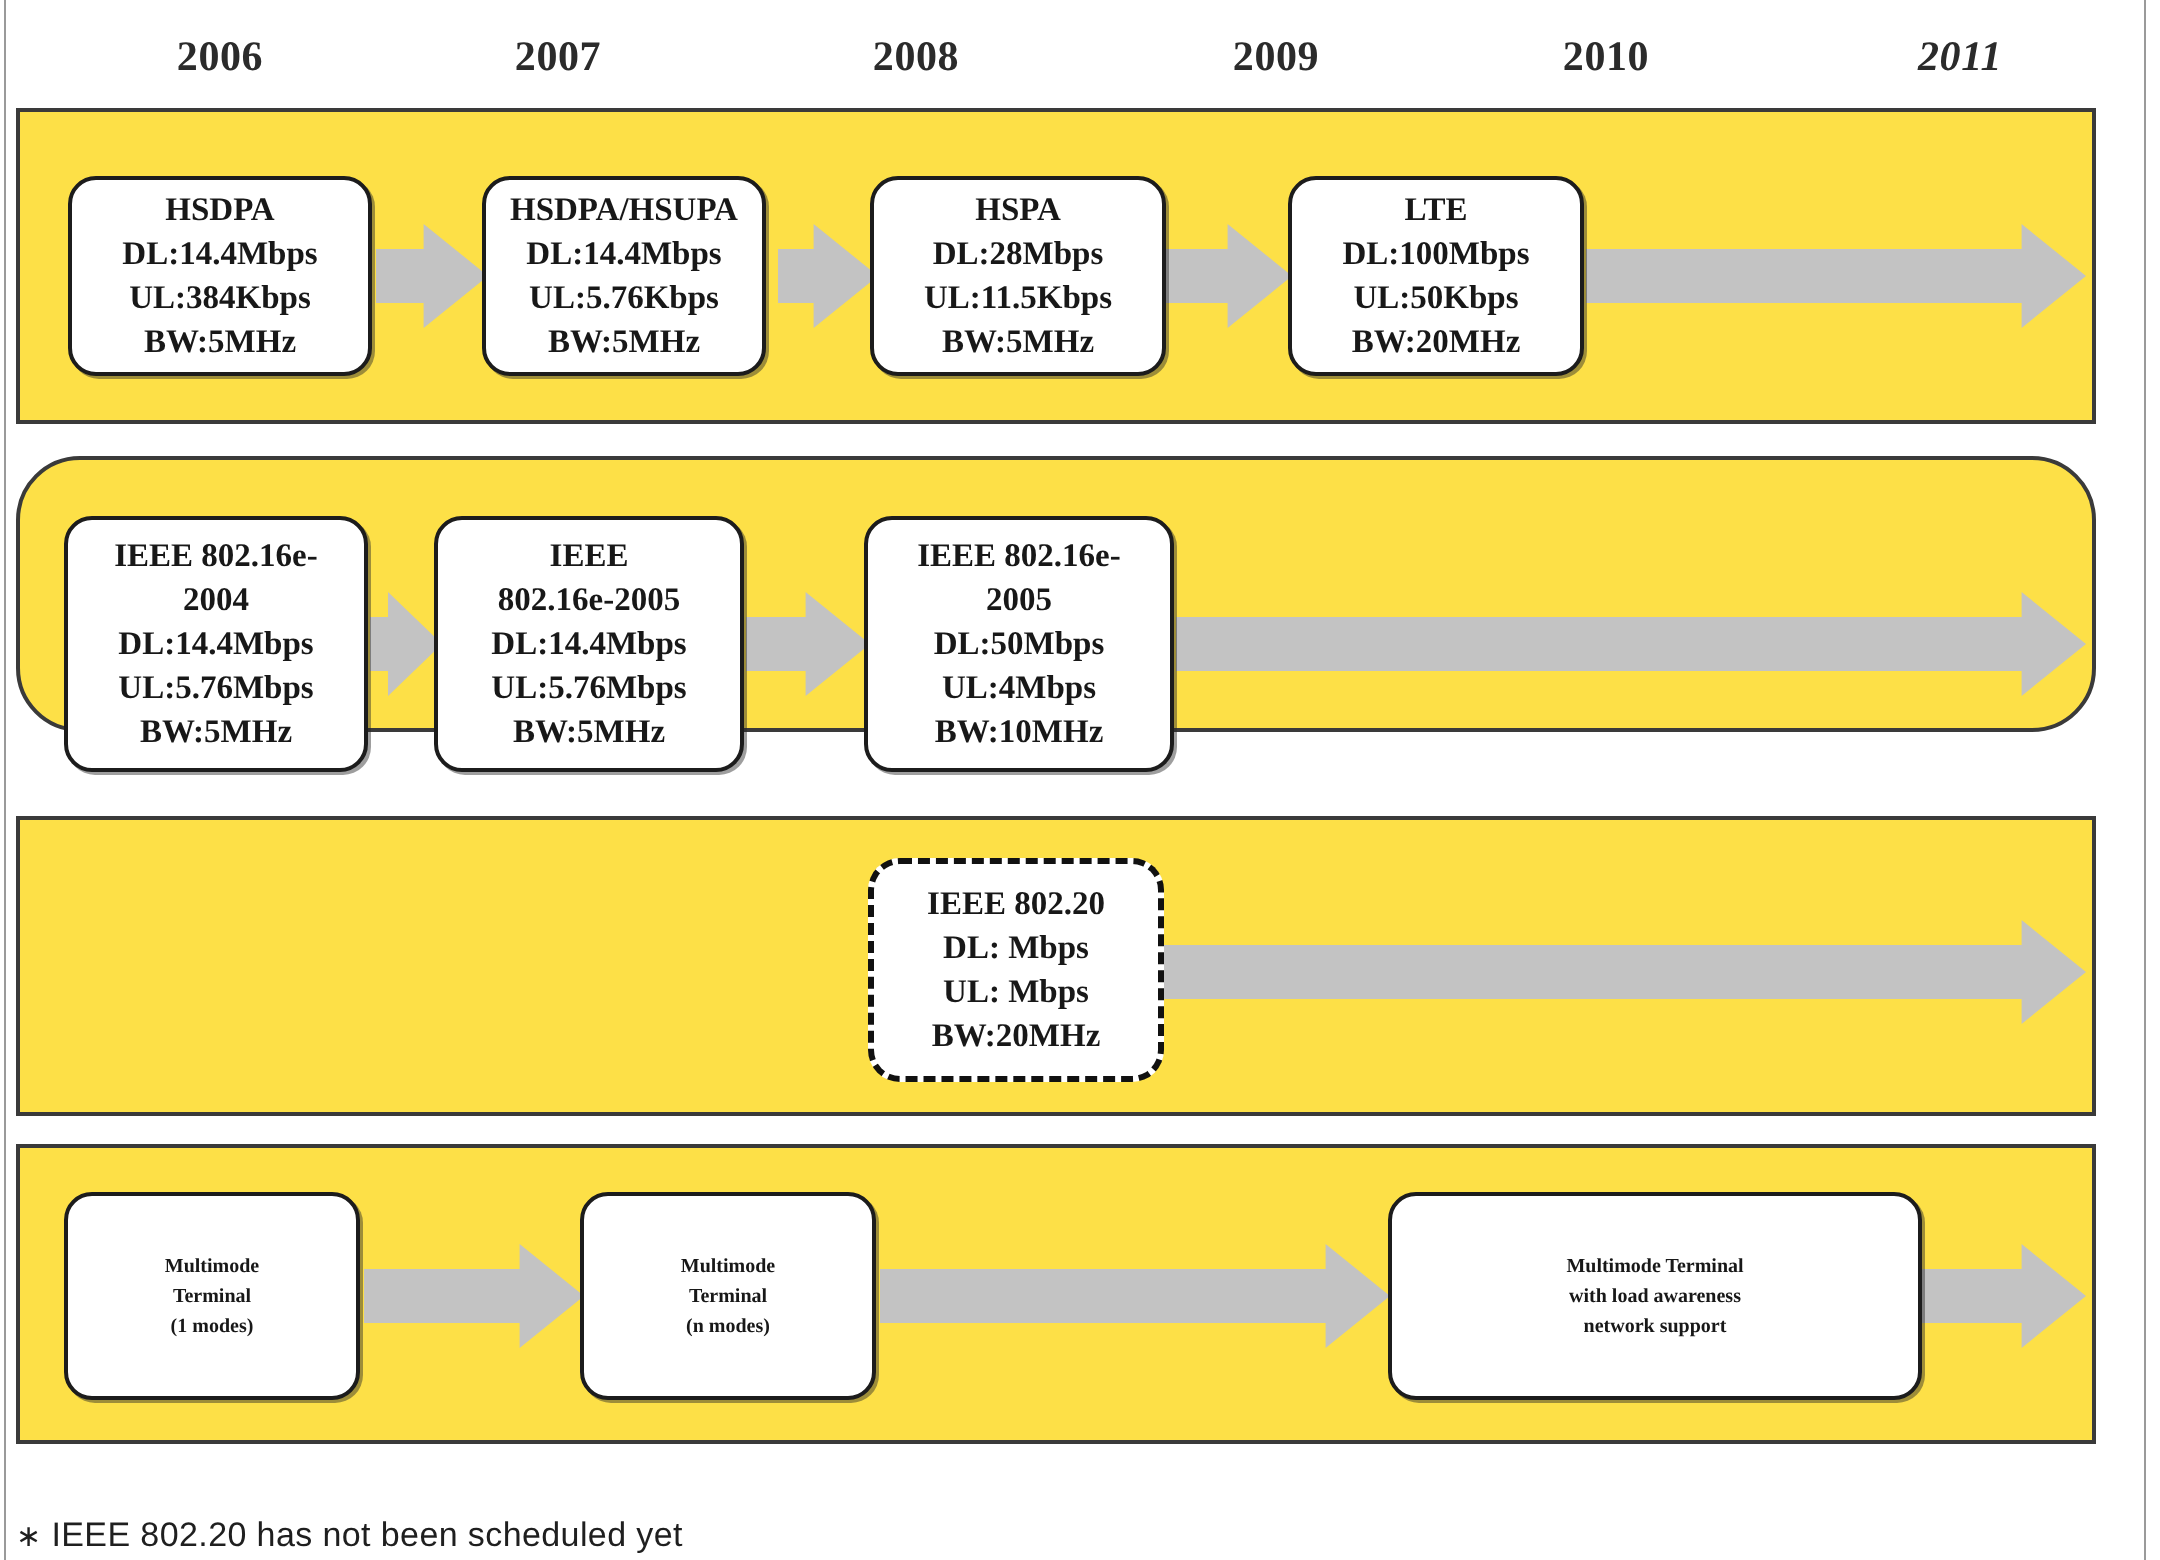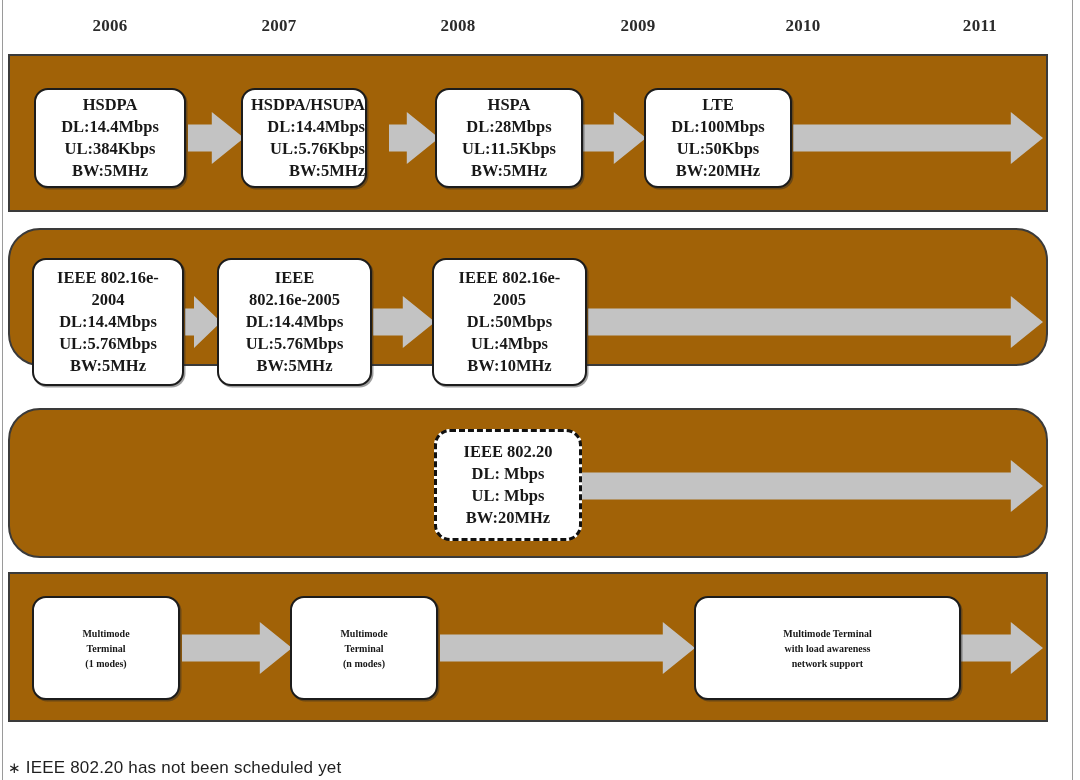--- a/index.html
+++ b/index.html
@@ -37,40 +37,40 @@
   #year-axis {
     position: absolute;
     left: 8px;
     top: 16px;
     width: 1040px;
     height: 32px;
   }
   .year-label {
     position: absolute;
     top: 0;
-    font-size: 17px;
+    font-size: 21px;
     font-weight: bold;
     letter-spacing: 0.3px;
     white-space: nowrap;
     transform: translateX(-50%);
     color: #2b2b2b;
   }
 
   
   .tech-row {
     position: absolute;
     left: 8px;
     width: 1040px;
     border: 2px solid #3a3a3a;
-    background: #a16207;
+    background: #fde047;
     box-sizing: border-box;
   }
   #row-1 { top: 54px;  height: 158px; }
   #row-2 { top: 228px; height: 138px; border-radius: 32px; }
-  #row-3 { top: 408px; height: 150px; border-radius: 32px; }
+  #row-3 { top: 408px; height: 150px; }
   #row-4 { top: 572px; height: 150px; }
 
   
   .node-box {
     position: absolute;
     box-sizing: border-box;
     background: #ffffff;
     border: 2px solid #1c1c1c;
     border-radius: 14px;
     display: flex;
@@ -127,21 +127,21 @@
 
   <div class="margin-rule left"></div>
   <div class="margin-rule right"></div>
 
   <div id="year-axis">
       <div class="year-label" style="left: 102px;">2006</div>
       <div class="year-label" style="left: 271px;">2007</div>
       <div class="year-label" style="left: 450px;">2008</div>
       <div class="year-label" style="left: 630px;">2009</div>
       <div class="year-label" style="left: 795px;">2010</div>
-      <div class="year-label" style="left: 972px;">2011</div>
+      <div class="year-label" style="left: 972px; font-style: italic;">2011</div>
     </div>
 
   <div class="tech-row" id="row-1">
       <div class="arrow" style="left: 178px; top: 56px; width: 56px; height: 52px;">
         <svg viewBox="0 0 56 52" preserveAspectRatio="none">
           <polygon points="0.0,12.5 23.8,12.5 23.8,0.0 56.0,26.0 23.8,52.0 23.8,39.5 0.0,39.5" fill="#c3c3c3"></polygon>
         </svg>
       </div>
       <div class="arrow" style="left: 379px; top: 56px; width: 50px; height: 52px;">
         <svg viewBox="0 0 50 52" preserveAspectRatio="none">
@@ -157,21 +157,21 @@
         <svg viewBox="0 0 250 52" preserveAspectRatio="none">
           <polygon points="0.0,12.5 217.8,12.5 217.8,0.0 250.0,26.0 217.8,52.0 217.8,39.5 0.0,39.5" fill="#c3c3c3"></polygon>
         </svg>
       </div>
       <div class="node-box" style="left: 24px; top: 32px; width: 152px; height: 100px;">
         <div class="node-line">HSDPA</div>
         <div class="node-line">DL:14.4Mbps</div>
         <div class="node-line">UL:384Kbps</div>
         <div class="node-line">BW:5MHz</div>
       </div>
-      <div class="node-box" style="left: 231px; top: 32px; width: 126px; height: 100px; align-items: flex-end;">
+      <div class="node-box" style="left: 231px; top: 32px; width: 142px; height: 100px;">
         <div class="node-line">HSDPA/HSUPA</div>
         <div class="node-line">DL:14.4Mbps</div>
         <div class="node-line">UL:5.76Kbps</div>
         <div class="node-line">BW:5MHz</div>
       </div>
       <div class="node-box" style="left: 425px; top: 32px; width: 148px; height: 100px;">
         <div class="node-line">HSPA</div>
         <div class="node-line">DL:28Mbps</div>
         <div class="node-line">UL:11.5Kbps</div>
         <div class="node-line">BW:5MHz</div>

